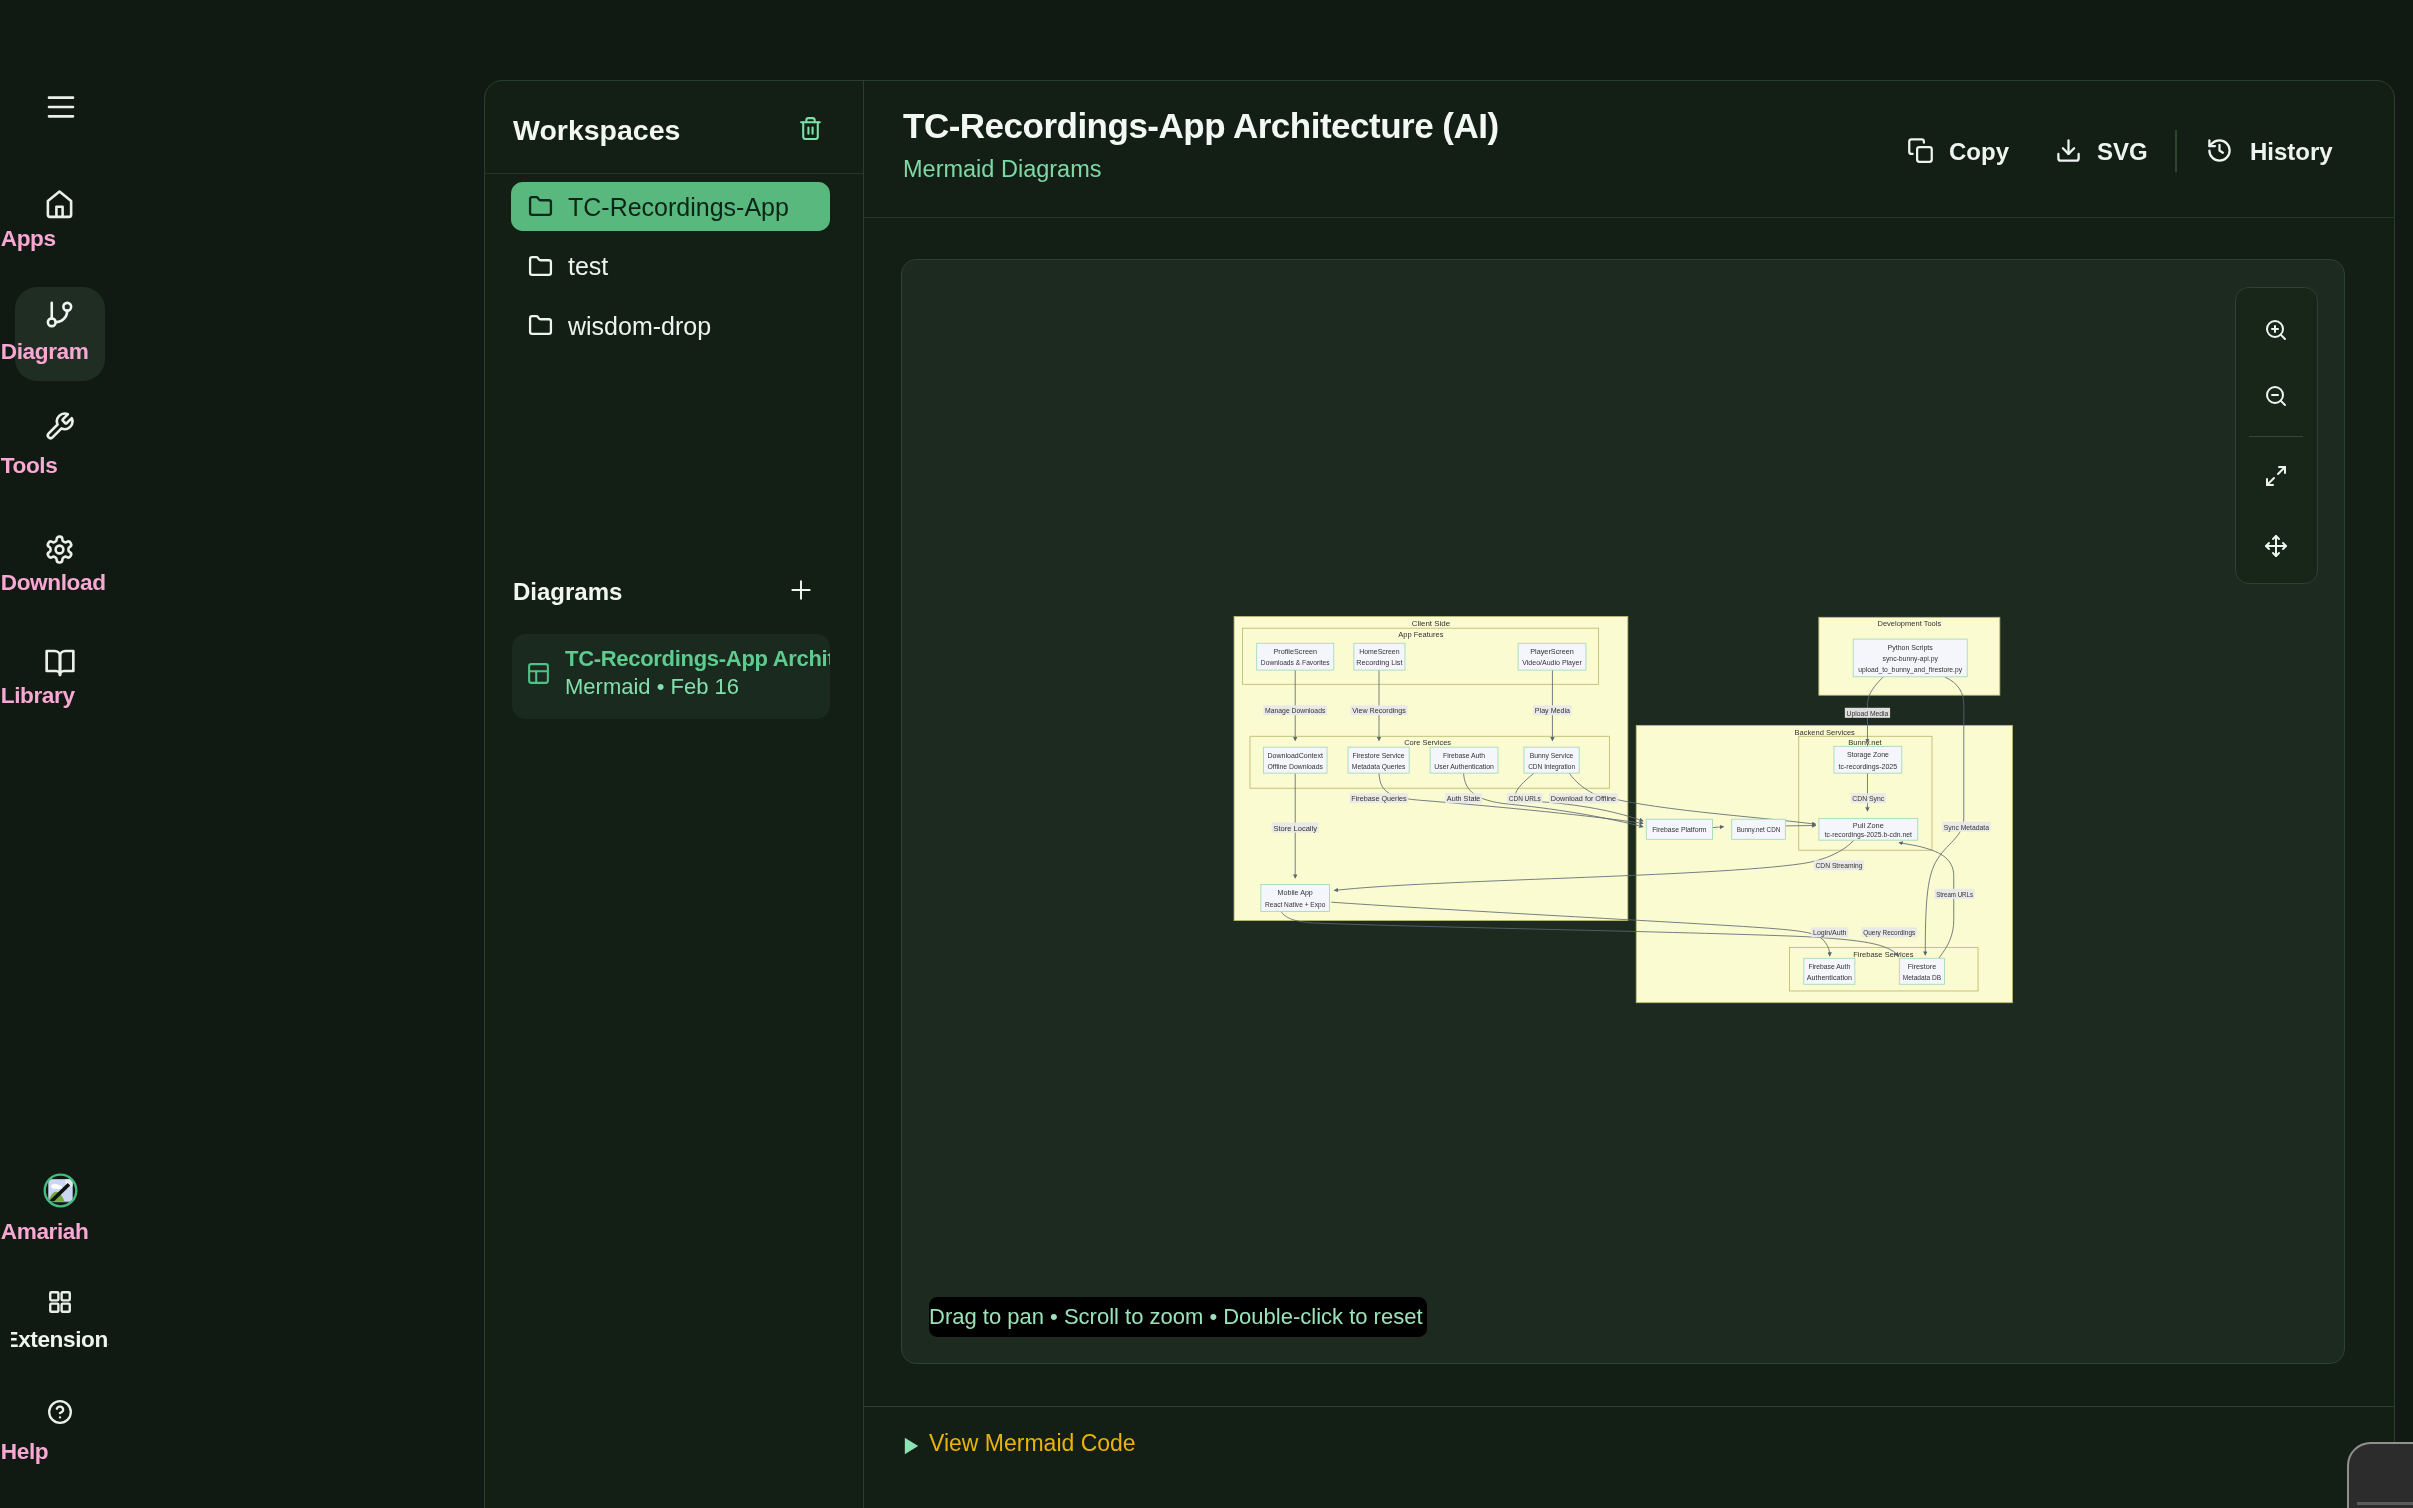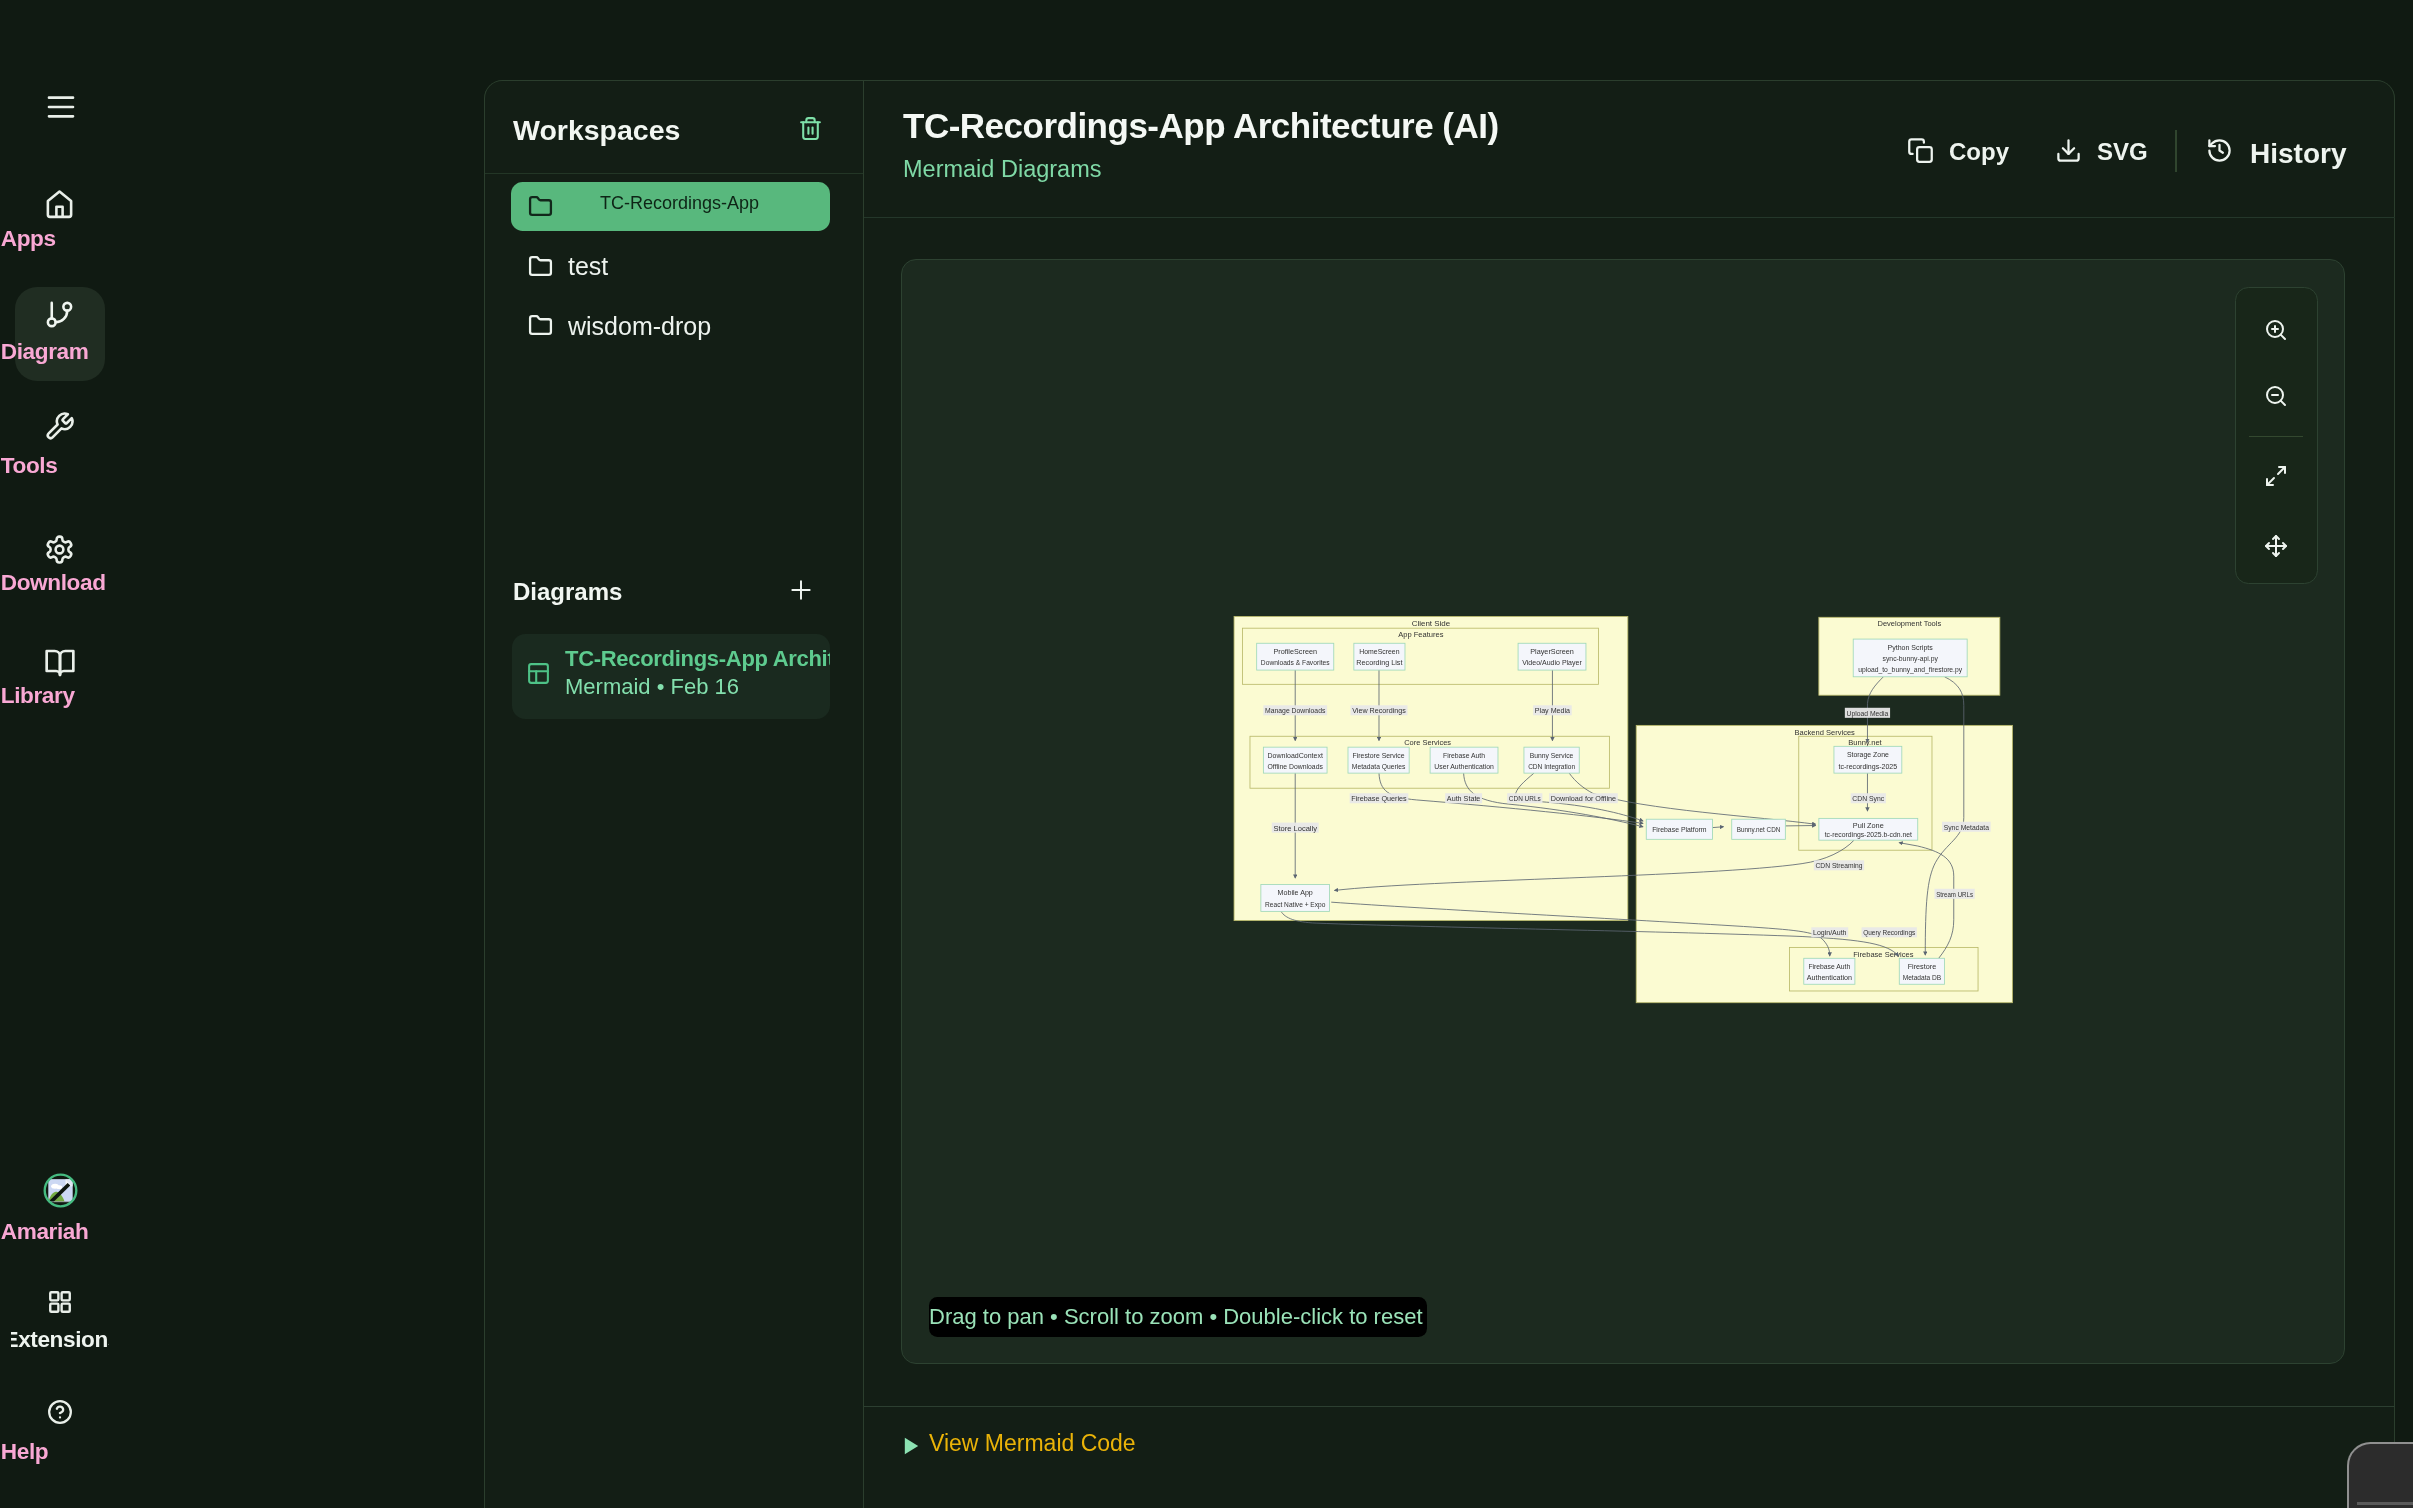--- a/index.html
+++ b/index.html
@@ -93,21 +93,21 @@
     <path d="M8 6V4a2 2 0 0 1 2-2h4a2 2 0 0 1 2 2v2"></path>
     <line x1="10" y1="11" x2="10" y2="17"></line>
     <line x1="14" y1="11" x2="14" y2="17"></line>
   </svg>
 <div class="abs" style="left:485px;top:173px;width:378px;height:0.8px;background:#233626;"></div>
 
 <div class="abs" style="left:511px;top:182px;width:319px;height:49px;border-radius:11.7px;background:#58b87d;"></div>
 <svg class="abs ic" style="left:528px;top:194px;color:#12271b" width="25" height="25" viewBox="0 0 24 24" fill="none" stroke="currentColor" stroke-width="2.2" stroke-linejoin="round">
     <path d="M20 20a2 2 0 0 0 2-2V8a2 2 0 0 0-2-2h-7.9a2 2 0 0 1-1.69-.9L9.6 3.9A2 2 0 0 0 7.93 3H4a2 2 0 0 0-2 2v13a2 2 0 0 0 2 2Z"></path>
   </svg>
-<div class="abs" style="left:568px;top:193px;color:#0e2416;font-size:18px;font-weight:500;margin-left:32px;">TC-Recordings-App</div>
+<div class="abs" style="left:568px;top:193px;color:#0e2416;font-size:25px;font-weight:500;">TC-Recordings-App</div>
 
 <svg class="abs ic" style="left:528px;top:254px;color:#edf3ee" width="25" height="25" viewBox="0 0 24 24" fill="none" stroke="currentColor" stroke-width="2.2" stroke-linejoin="round">
     <path d="M20 20a2 2 0 0 0 2-2V8a2 2 0 0 0-2-2h-7.9a2 2 0 0 1-1.69-.9L9.6 3.9A2 2 0 0 0 7.93 3H4a2 2 0 0 0-2 2v13a2 2 0 0 0 2 2Z"></path>
   </svg>
 <div class="abs" style="left:568px;top:252px;color:#edf3ee;font-size:25px;font-weight:500;">test</div>
 
 <svg class="abs ic" style="left:528px;top:313px;color:#edf3ee" width="25" height="25" viewBox="0 0 24 24" fill="none" stroke="currentColor" stroke-width="2.2" stroke-linejoin="round">
     <path d="M20 20a2 2 0 0 0 2-2V8a2 2 0 0 0-2-2h-7.9a2 2 0 0 1-1.69-.9L9.6 3.9A2 2 0 0 0 7.93 3H4a2 2 0 0 0-2 2v13a2 2 0 0 0 2 2Z"></path>
   </svg>
 <div class="abs" style="left:568px;top:312px;color:#edf3ee;font-size:25px;font-weight:500;text-align:center;">wisdom-drop</div>
@@ -142,21 +142,21 @@
   </svg>
 <div class="abs" style="left:2097px;top:138px;color:#eef4ef;font-size:24px;font-weight:600;">SVG</div>
 
 <div class="abs" style="left:2175px;top:130px;width:1.7px;height:42px;background:#30452e;"></div>
 
 <svg class="abs ic" style="left:2206px;top:137px;color:#eef4ef" width="27" height="27" viewBox="0 0 24 24" fill="none" stroke="currentColor" stroke-width="2" stroke-linecap="round" stroke-linejoin="round">
     <path d="M3 12a9 9 0 1 0 9-9 9.75 9.75 0 0 0-6.74 2.74L3 8"></path>
     <path d="M3 3v5h5"></path>
     <path d="M12 7v5l3 2"></path>
   </svg>
-<div class="abs" style="left:2250px;top:138px;color:#eef4ef;font-size:28px;font-weight:600;">History</div>
+<div class="abs" style="left:2250px;top:138px;color:#eef4ef;font-size:24px;font-weight:600;">History</div>
 
 <div class="abs" style="left:864px;top:217px;width:1531px;height:0.8px;background:#24372a;"></div>
 
 <div class="abs" style="left:901px;top:259px;width:1444px;height:1105px;border-radius:15px;background:#1c2a1f;border:0.8px solid #2d4231;box-sizing:border-box;"></div>
 
 <div class="abs" style="left:2235px;top:287px;width:83px;height:297px;border-radius:13.4px;background:#182619;border:0.8px solid #2d4231;box-sizing:border-box;"></div>
 <svg class="abs ic" style="left:2264px;top:318px;color:#eef4ef" width="24" height="24" viewBox="0 0 24 24" fill="none" stroke="currentColor" stroke-width="2" stroke-linecap="round" stroke-linejoin="round">
     <circle cx="11" cy="11" r="8"></circle>
     <line x1="21" y1="21" x2="16.65" y2="16.65"></line>
     <line x1="11" y1="8" x2="11" y2="14"></line>

